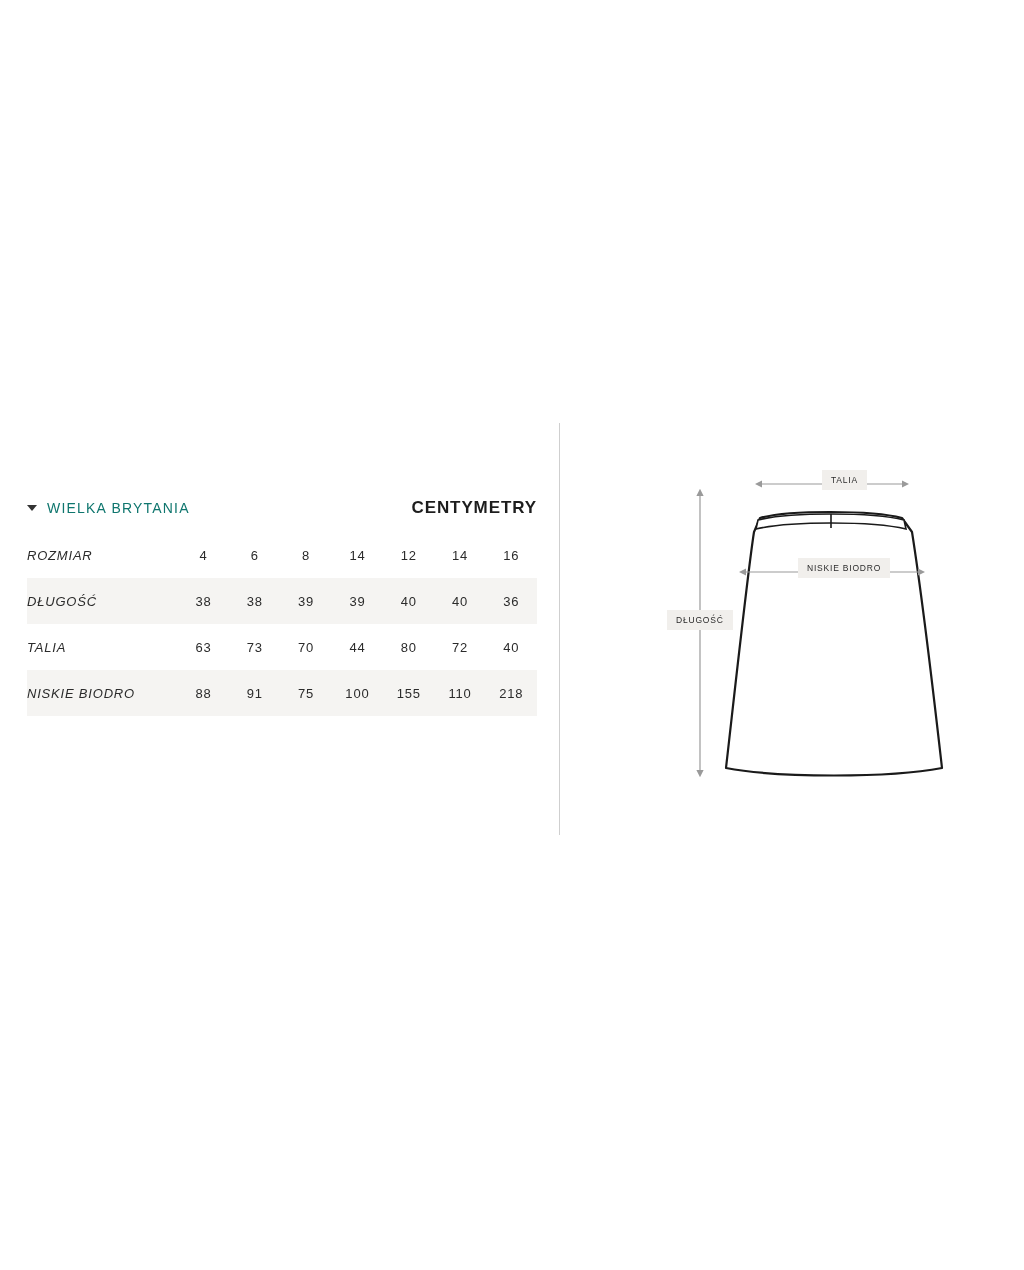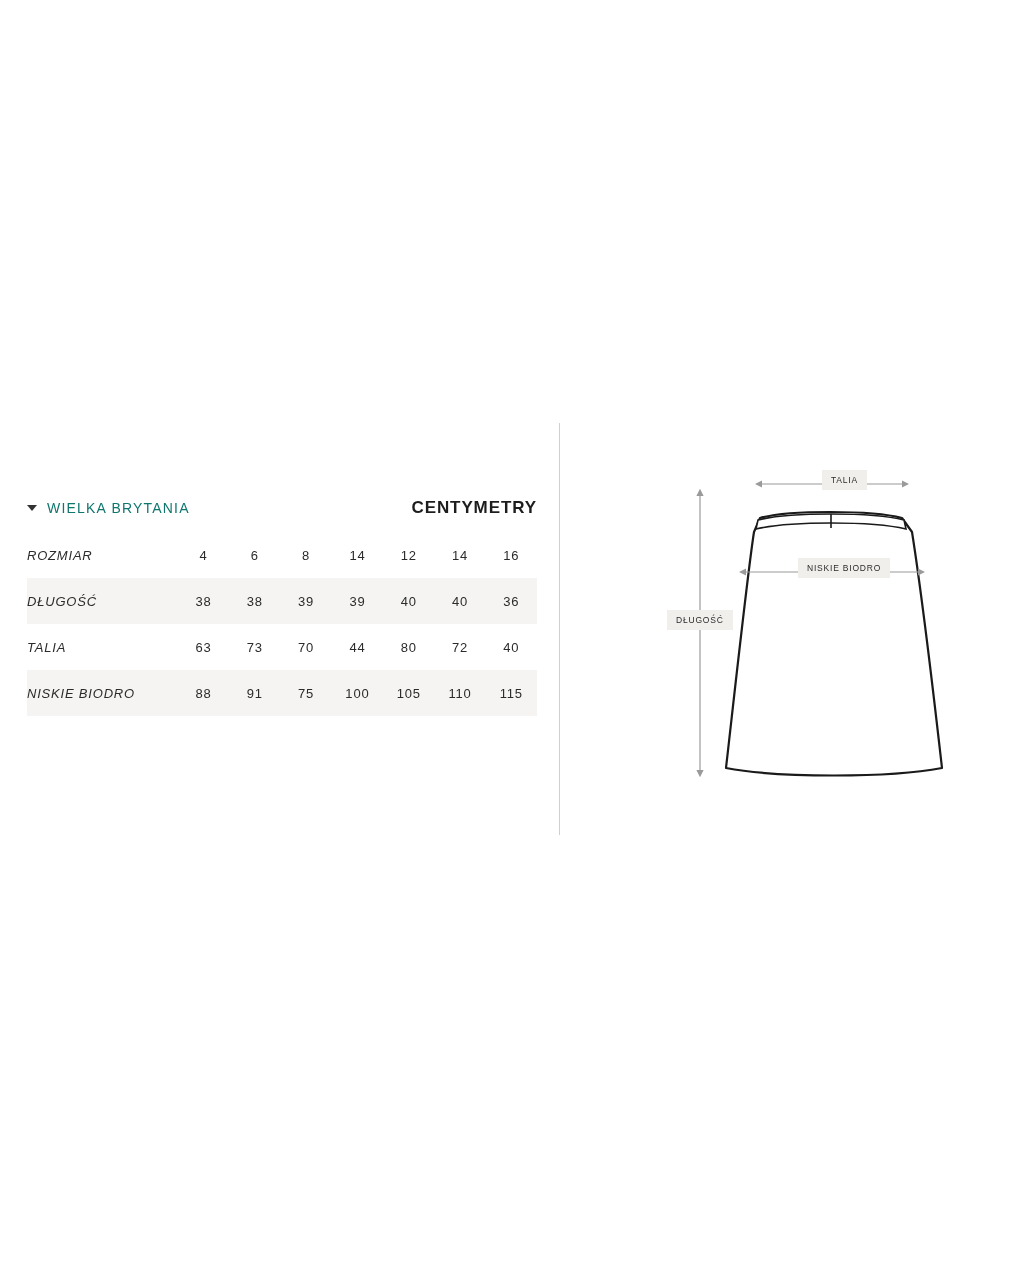--- a/index.html
+++ b/index.html
@@ -163,23 +163,23 @@
         <td class="val">80</td>
         <td class="val">72</td>
         <td class="val">40</td>
       </tr>
       <tr class="alt">
         <td class="row-label">NISKIE BIODRO</td>
         <td class="val">88</td>
         <td class="val">91</td>
         <td class="val">75</td>
         <td class="val">100</td>
-        <td class="val">105</td>
+        <td class="val">155</td>
         <td class="val">110</td>
-        <td class="val">115</td>
+        <td class="val">218</td>
       </tr>
     </tbody>
   </table>
 </div>
 
 <div id="divider"></div>
 
 <div id="diagram-panel">
 
   <svg width="350" height="350" viewBox="0 0 350 350">

